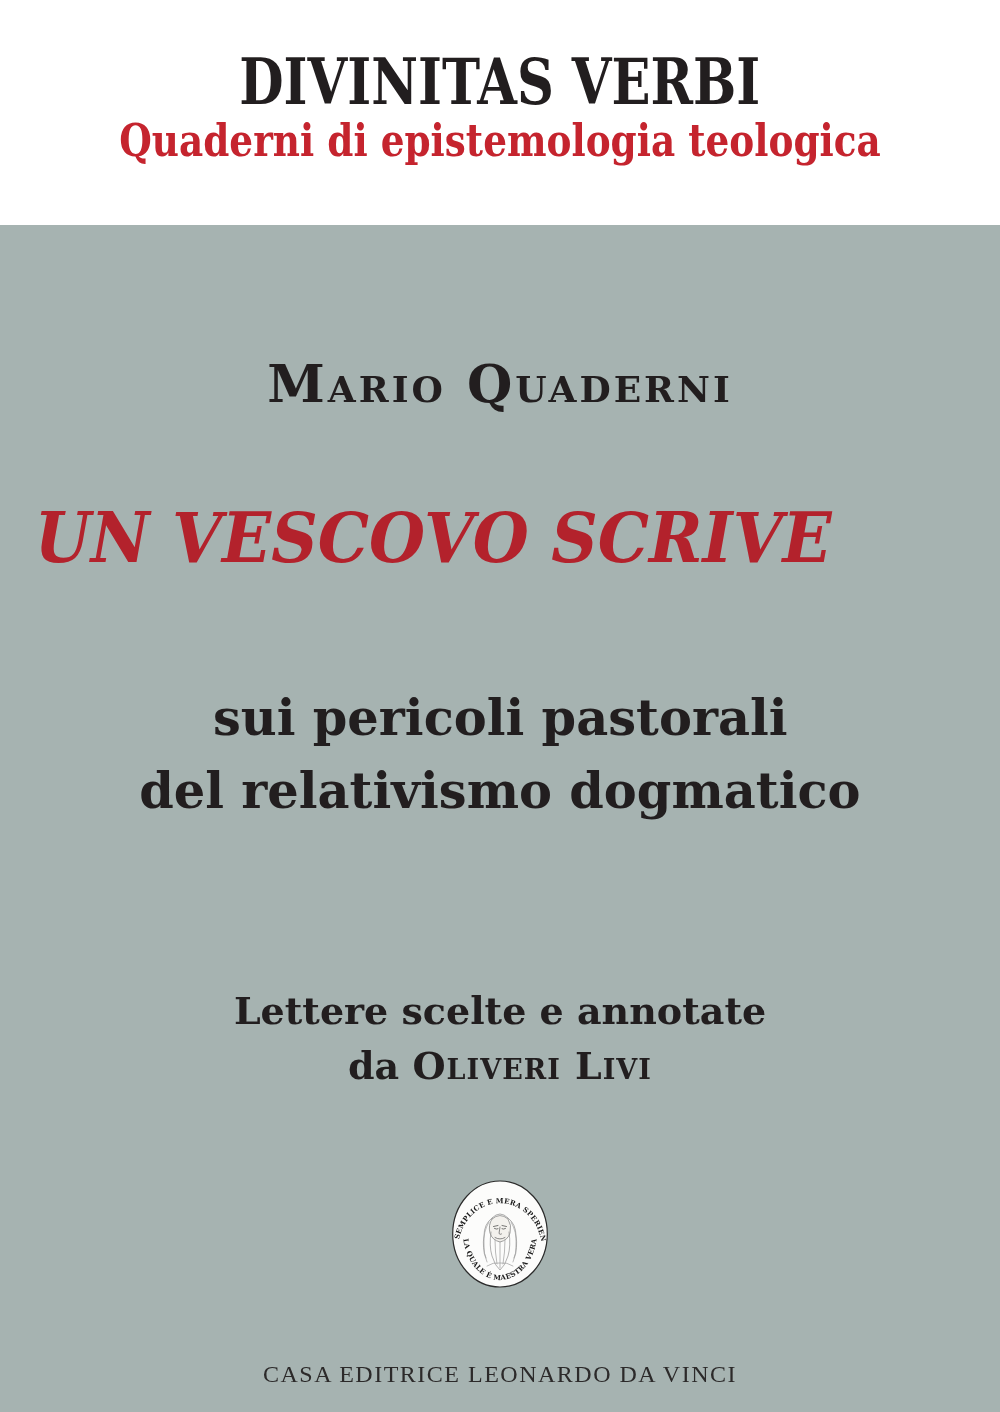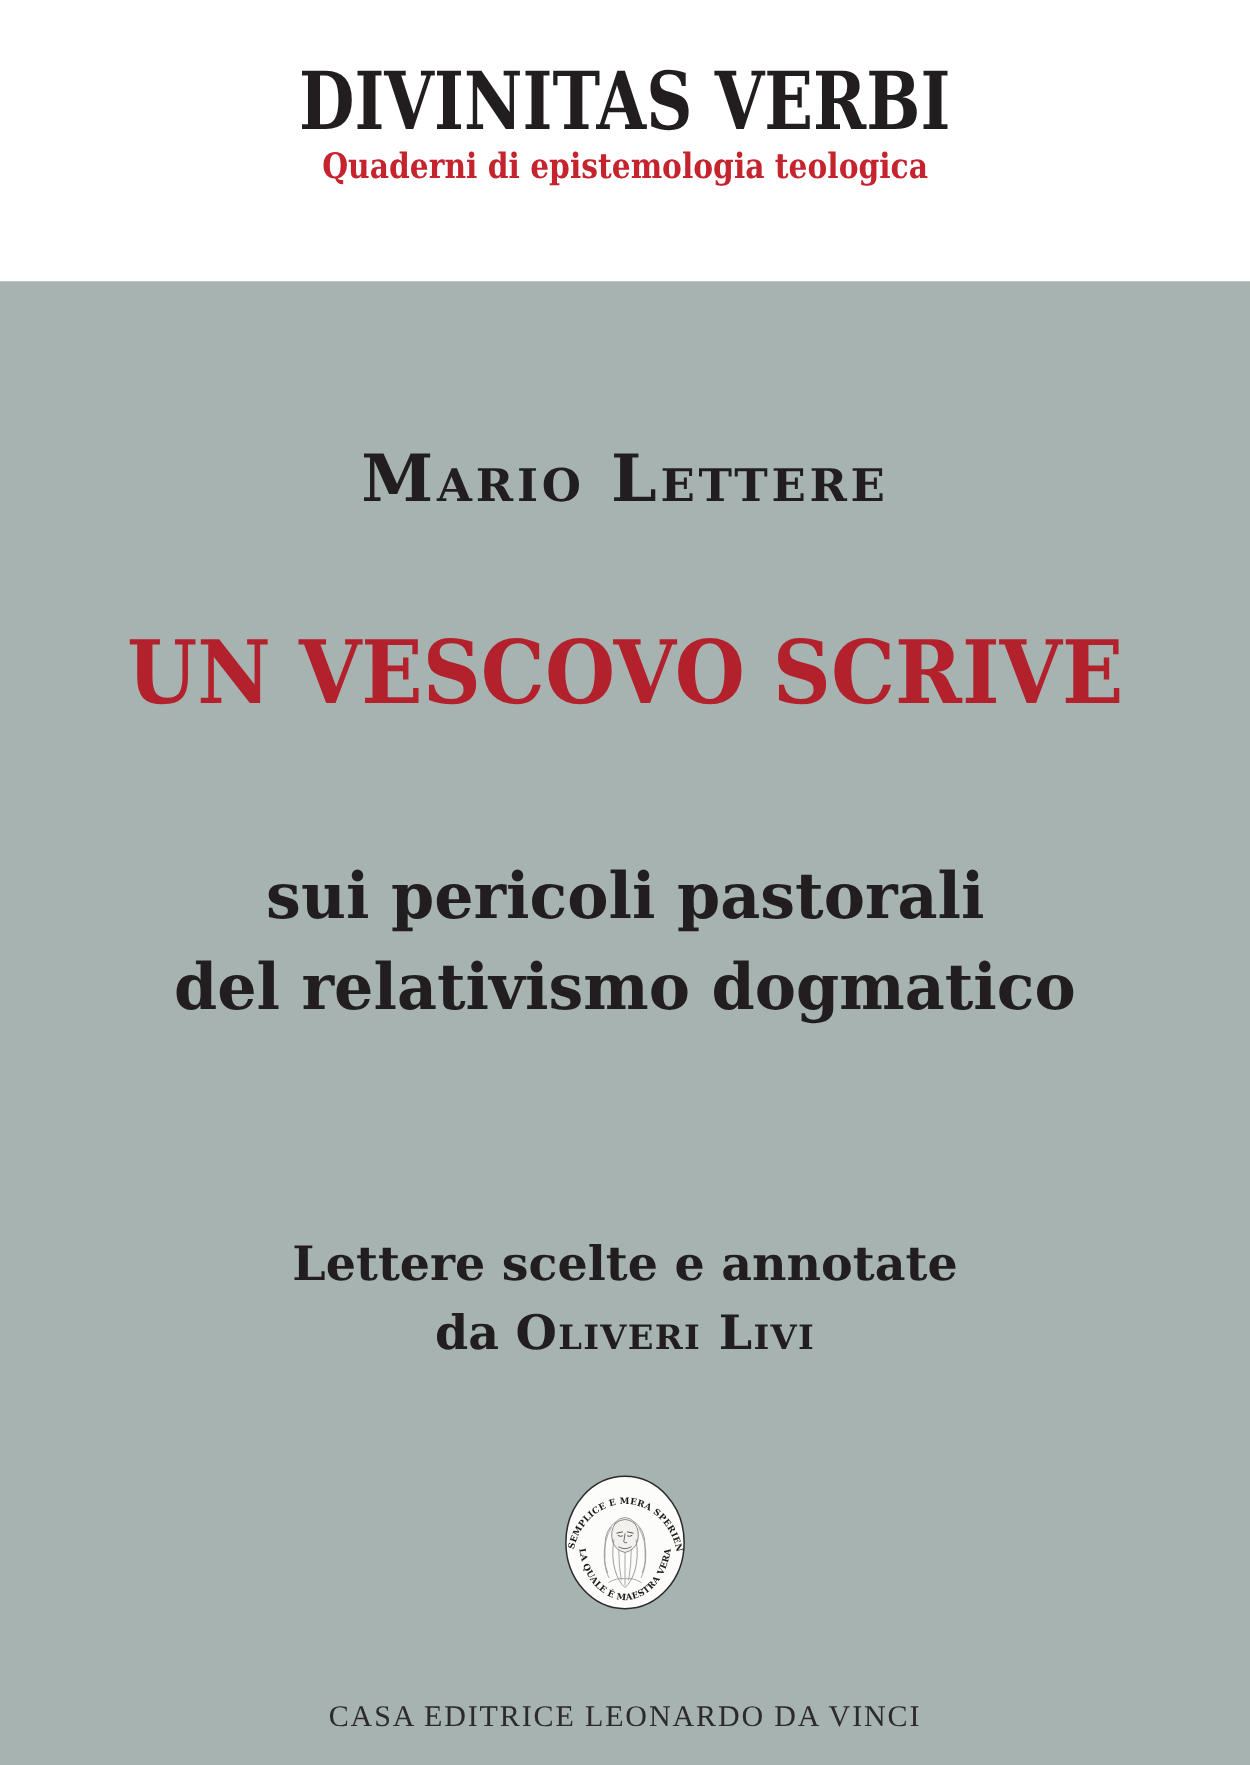--- a/index.html
+++ b/index.html
@@ -26,40 +26,40 @@
   }
   .series-title{
     position:absolute;top:48px;left:0;width:100%;
     text-align:center;line-height:1.05;
     font-weight:bold;font-size:64px;color:var(--text-black);
   }
   .series-title .cond{display:inline-block;transform:scaleX(.80);transform-origin:center;white-space:nowrap;}
   .series-subtitle{
     position:absolute;top:118px;left:0;width:100%;
     text-align:center;line-height:1.05;
-    font-weight:bold;font-size:28px;color:var(--series-red);
+    font-weight:bold;font-size:44px;color:var(--series-red);
   }
   .series-subtitle .cond{display:inline-block;transform:scaleX(.85);transform-origin:center;white-space:nowrap;}
   
   .panel{
     position:absolute;top:225px;left:0;right:0;bottom:0;
     background:var(--background-panel);
   }
   .author{
     position:absolute;top:128px;left:0;width:100%;
     text-align:center;
     font-weight:bold;font-size:52px;letter-spacing:3px;
     font-variant:small-caps;
     color:var(--text-black);
   }
   .title{
     position:absolute;top:266px;left:0;width:100%;
     color:var(--accent-red);font-weight:bold;font-size:70px;
   }
-  .trow{height:94px;line-height:94px;text-align:center;}
+  .trow{height:94px;line-height:94px;text-align:left;font-style:italic;}
   .tline{display:inline-block;transform:scaleX(.92);transform-origin:center;white-space:nowrap;}
   .subtitle{
     position:absolute;top:456px;left:0;width:100%;
     color:var(--text-black);font-weight:bold;font-size:51px;
   }
   .srow{height:73px;line-height:73px;text-align:center;}
   .sline{display:inline-block;transform:scaleX(.97);transform-origin:center;white-space:nowrap;}
   .note{
     position:absolute;top:714px;left:0;width:100%;
     color:var(--text-black);font-weight:bold;font-size:38px;margin-top:44px;
@@ -87,21 +87,21 @@
     <div class="series-title">
       <span class="cond">DIVINITAS VERBI</span>
     </div>
     <div class="series-subtitle">
       <span class="cond">Quaderni di epistemologia teologica</span>
     </div>
   </header>
 
   <main class="panel">
 
-    <div class="author">Mario Lettere</div>
+    <div class="author">Mario Quaderni</div>
 
     <h1 class="title">
       <div class="trow">
         <span class="tline">UN VESCOVO SCRIVE</span>
       </div>
     </h1>
 
     <div class="subtitle">
       <div class="srow">
         <span class="sline">sui pericoli pastorali</span>

